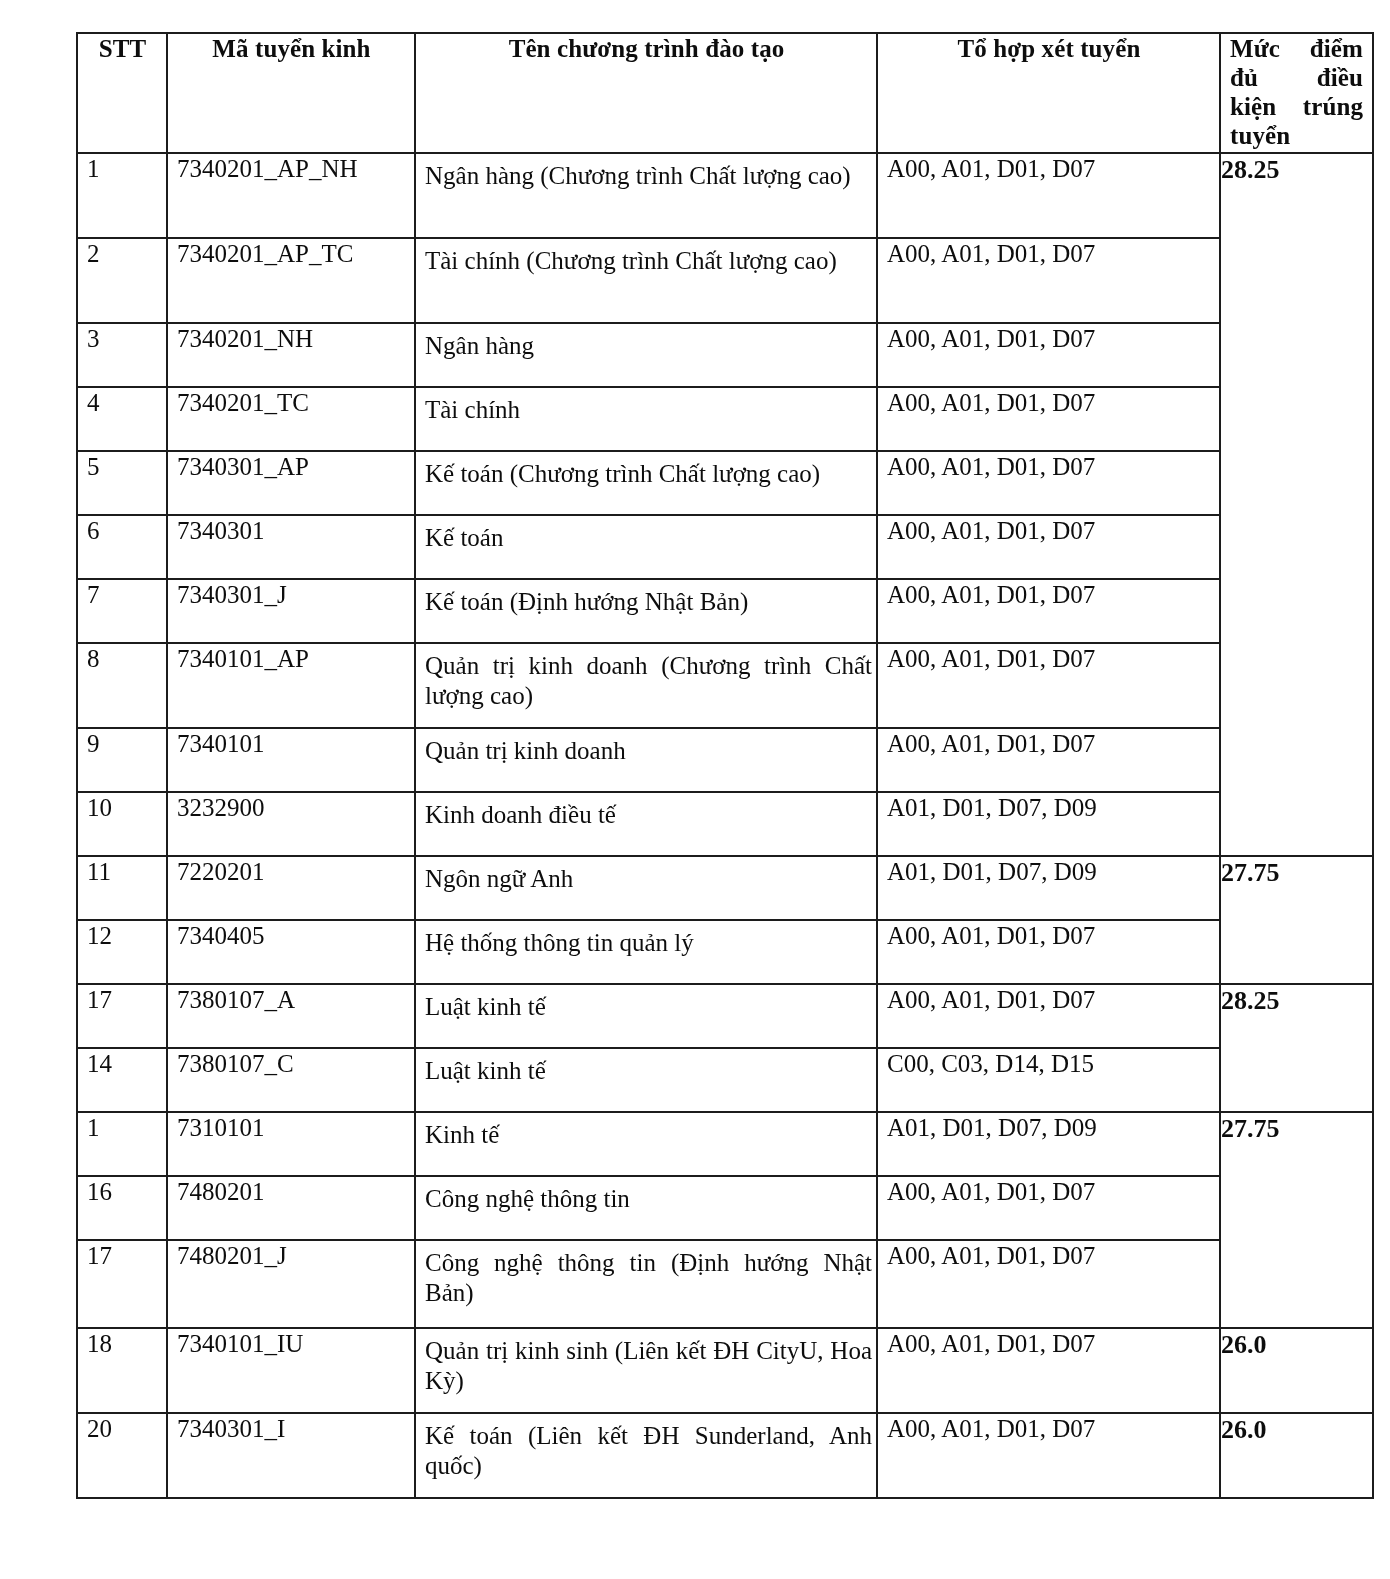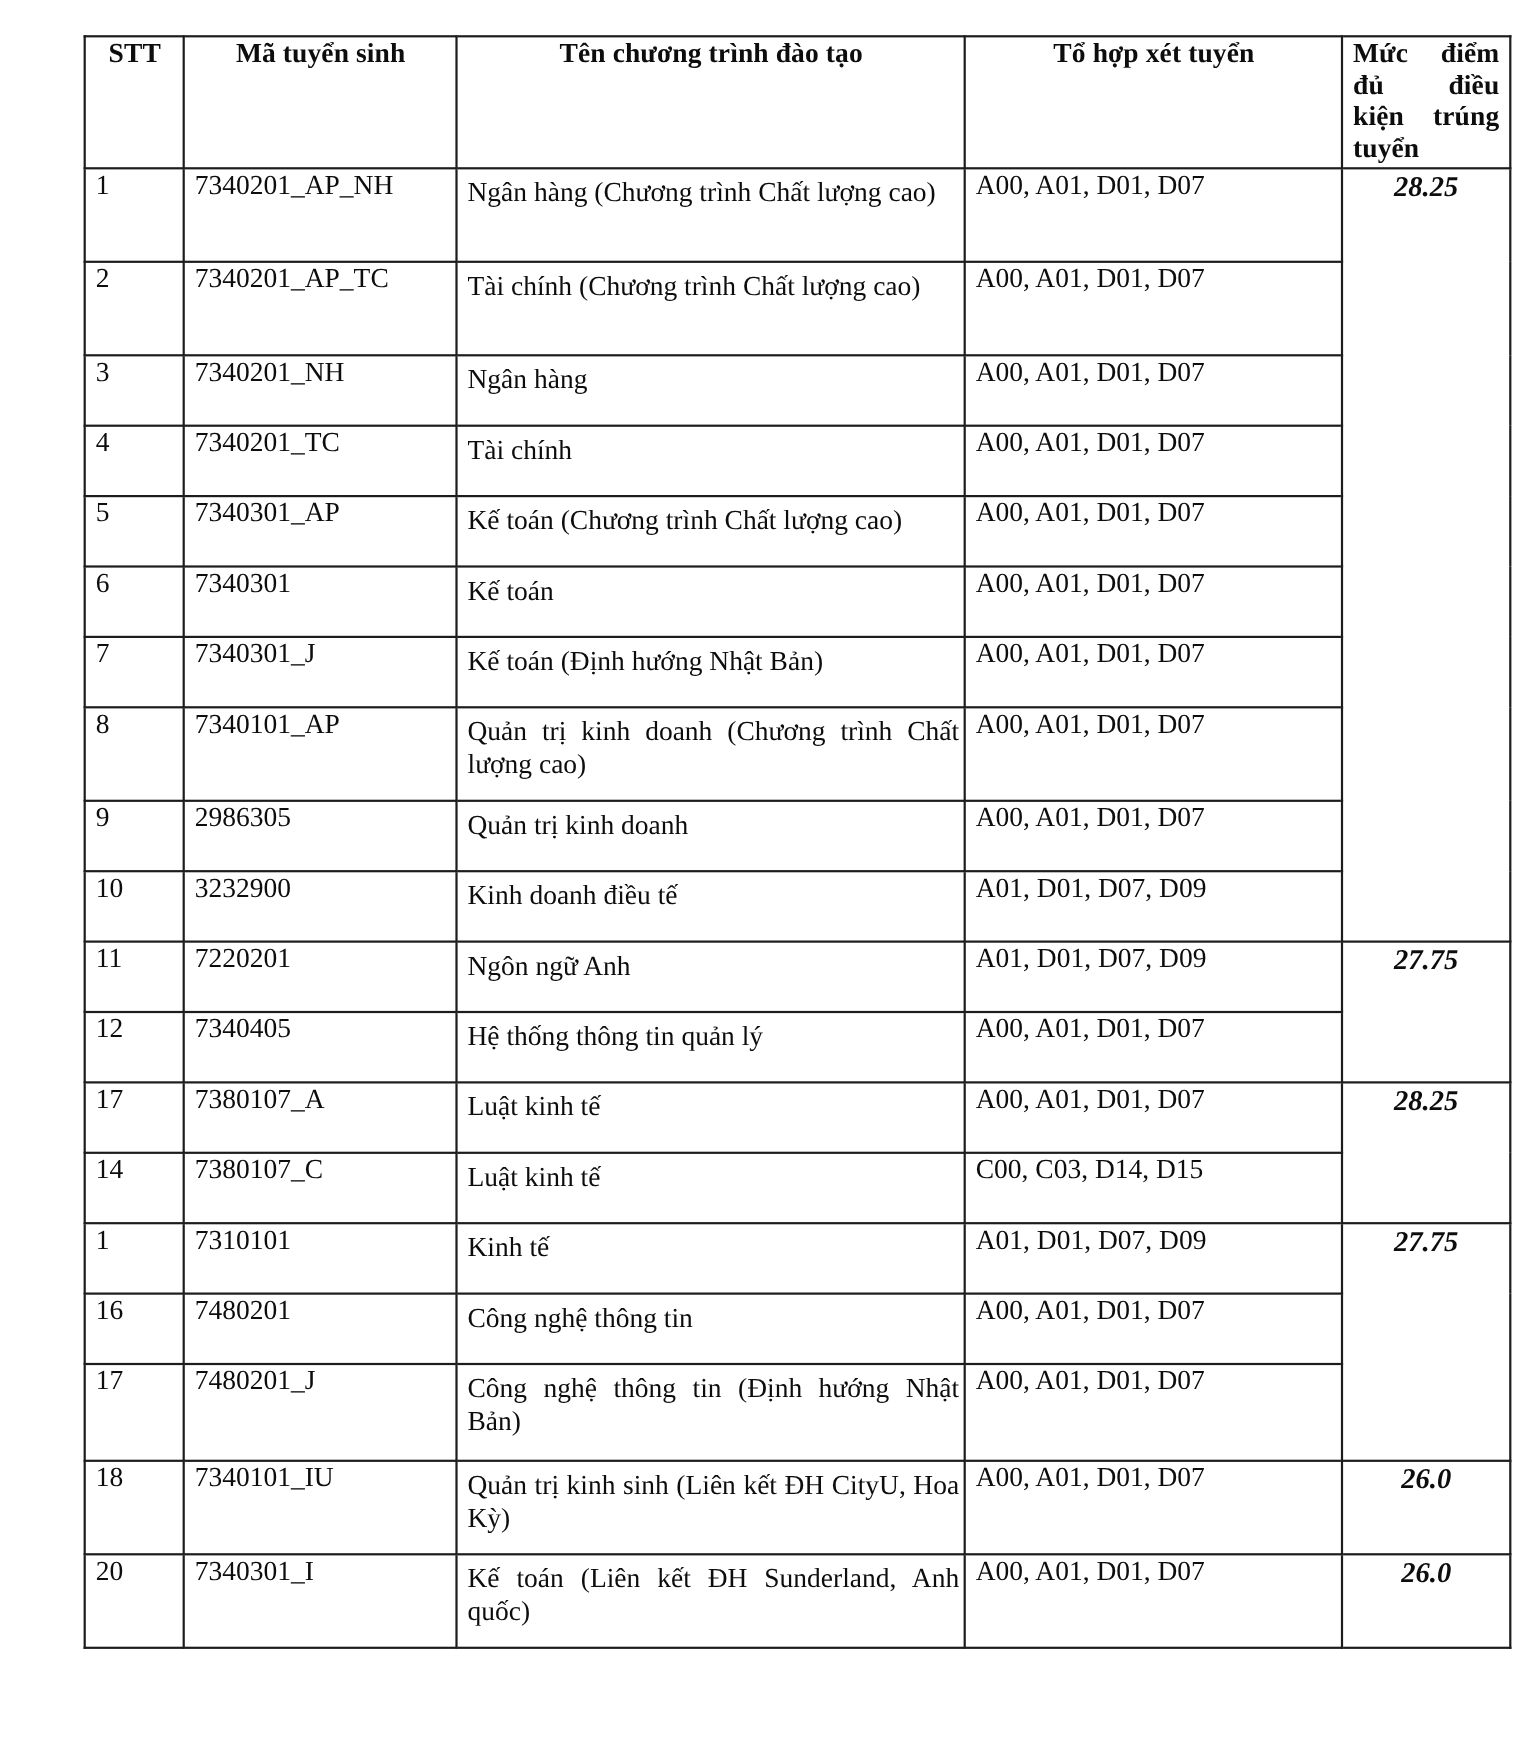--- a/index.html
+++ b/index.html
@@ -87,22 +87,21 @@
     text-align: justify;
   }
   td.score {
     vertical-align: middle;
     text-align: center;
   }
   td.score .cell {
     font-weight: bold;
     font-size: 26px;
     padding: 0;
-    text-align: center;
-    font-style: italic;
+    text-align: left;
   }
 
   
   tr.h-tall td  { height: 83px; }
   tr.h-short td { height: 62px; }
   tr.h-tall2 td { height: 86px; }
 </style>
 </head>
 <body>
 
@@ -114,21 +113,21 @@
         <col class="c-name">
         <col class="c-combo">
         <col class="c-score">
     </colgroup>
     <thead>
       <tr>
         <th>
           <div class="hcell">STT</div>
         </th>
         <th>
-          <div class="hcell">Mã tuyển sinh</div>
+          <div class="hcell">Mã tuyển kinh</div>
         </th>
         <th>
           <div class="hcell">Tên chương trình đào tạo</div>
         </th>
         <th>
           <div class="hcell">Tổ hợp xét tuyển</div>
         </th>
         <th>
           <div class="hcell justify">Mức điểm đủ điều kiện trúng tuyển</div>
         </th>
@@ -248,21 +247,21 @@
           </td>
           <td class="combo">
             <div class="cell">A00, A01, D01, D07</div>
           </td>
         </tr>
         <tr class="h-short">
           <td class="stt">
             <div class="cell">9</div>
           </td>
           <td class="code">
-            <div class="cell">2986305</div>
+            <div class="cell">7340101</div>
           </td>
           <td class="name">
             <div class="cell">Quản trị kinh doanh</div>
           </td>
           <td class="combo">
             <div class="cell">A00, A01, D01, D07</div>
           </td>
         </tr>
         <tr class="h-short">
           <td class="stt">

